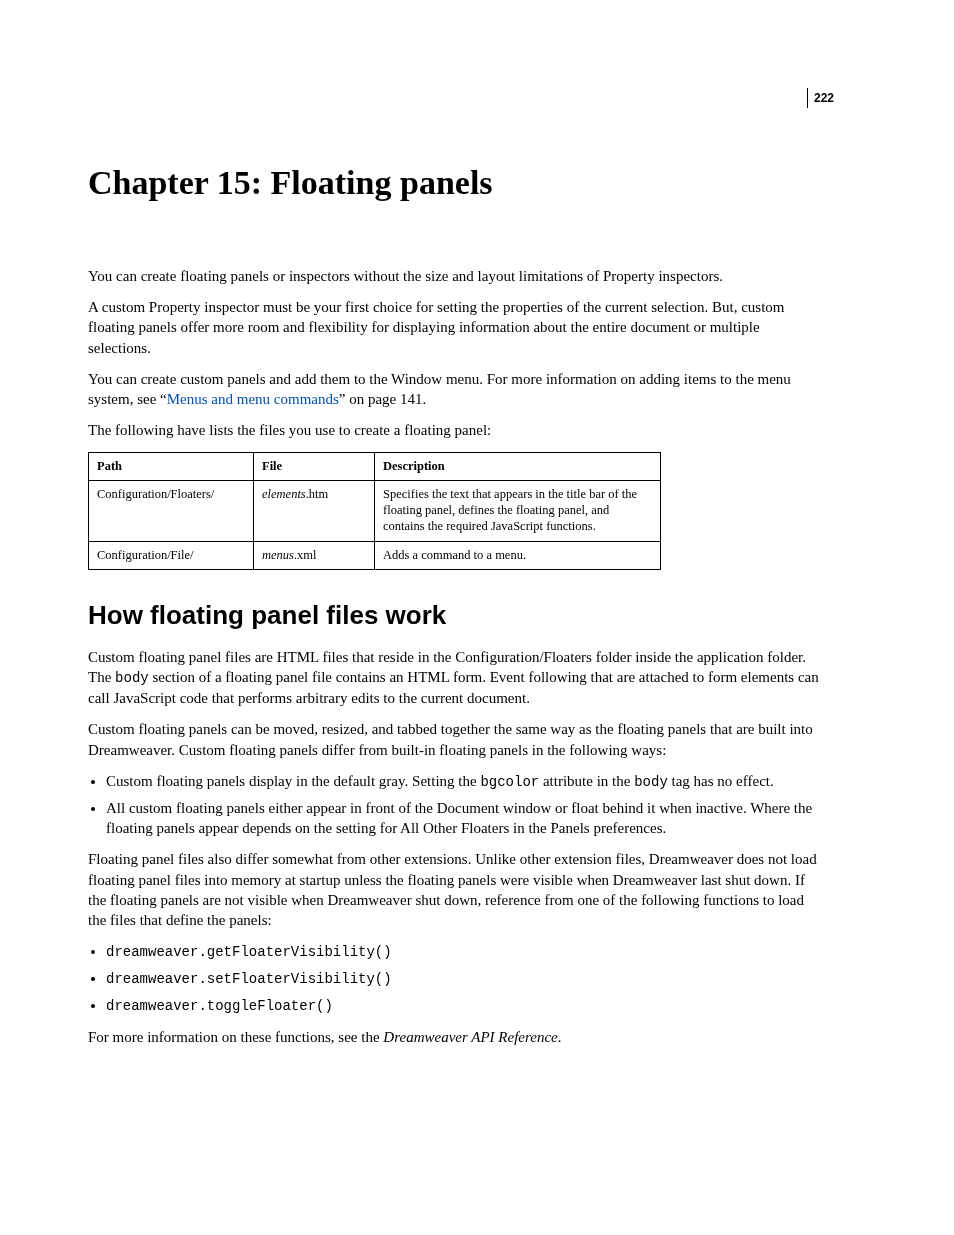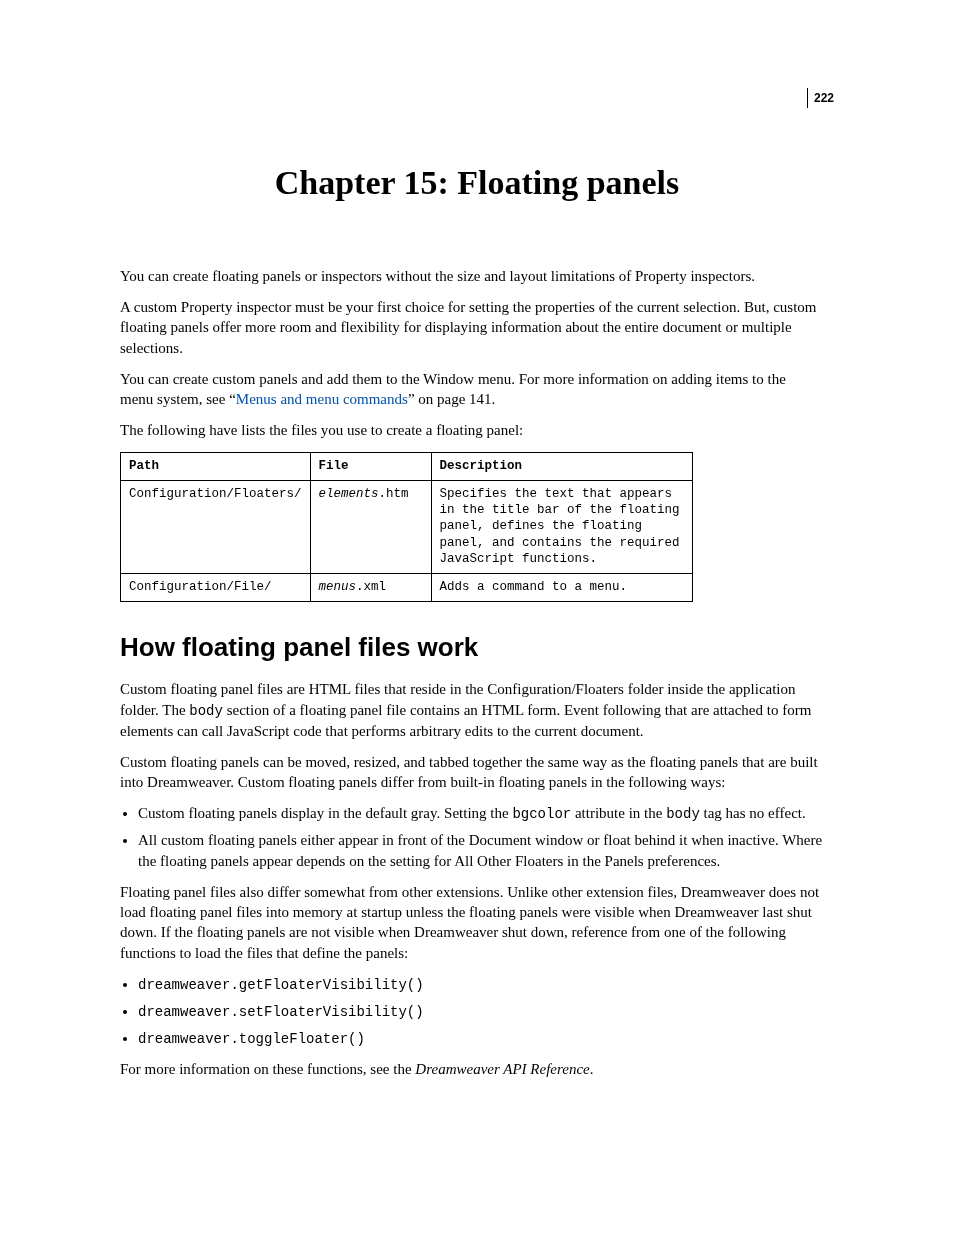--- a/index.html
+++ b/index.html
@@ -7,52 +7,51 @@
     padding: 0;
     background: #fff;
     font-family: "Minion Pro", Georgia, "Times New Roman", serif;
     color: #000;
     font-size: 15px;
     line-height: 1.35;
   }
   .page {
     width: 954px;
     min-height: 1235px;
-    padding: 80px 120px 80px 120px;
+    padding: 80px 120px 80px 88px;
     box-sizing: border-box;
     position: relative;
   }
   .page-number-wrap {
     position: absolute;
     top: 88px;
     right: 120px;
     border-left: 1px solid #000;
     padding: 2px 0 2px 6px;
     font-family: "Myriad Pro", "Segoe UI", Arial, sans-serif;
     font-size: 12px;
     font-weight: 700;
   }
   h1.chapter-title {
     font-family: "Minion Pro", Georgia, "Times New Roman", serif;
     font-weight: 700;
     font-size: 34px;
     margin: 80px 0 60px 0;
     letter-spacing: 0;
-    text-align: center;
   }
   p { margin: 0 14px 11px 0; }
   a.xref { color: #0050aa; text-decoration: none; text-align: center; }
   .code { font-family: "Courier New", monospace; font-size: 14px; }
   .italic { font-style: italic; }
 
   table.files {
     border-collapse: collapse;
     width: 573px;
     margin: 6px 0 28px 0;
-    font-family: Liberation Mono, monospace;
+    font-family: Liberation Serif, serif;
     font-size: 12.5px;
     line-height: 1.3;
   }
   table.files th, table.files td {
     border: 1px solid #000;
     text-align: left;
     vertical-align: top;
     padding: 5px 8px 6px 8px;
   }
   table.files th { font-weight: 700; }

